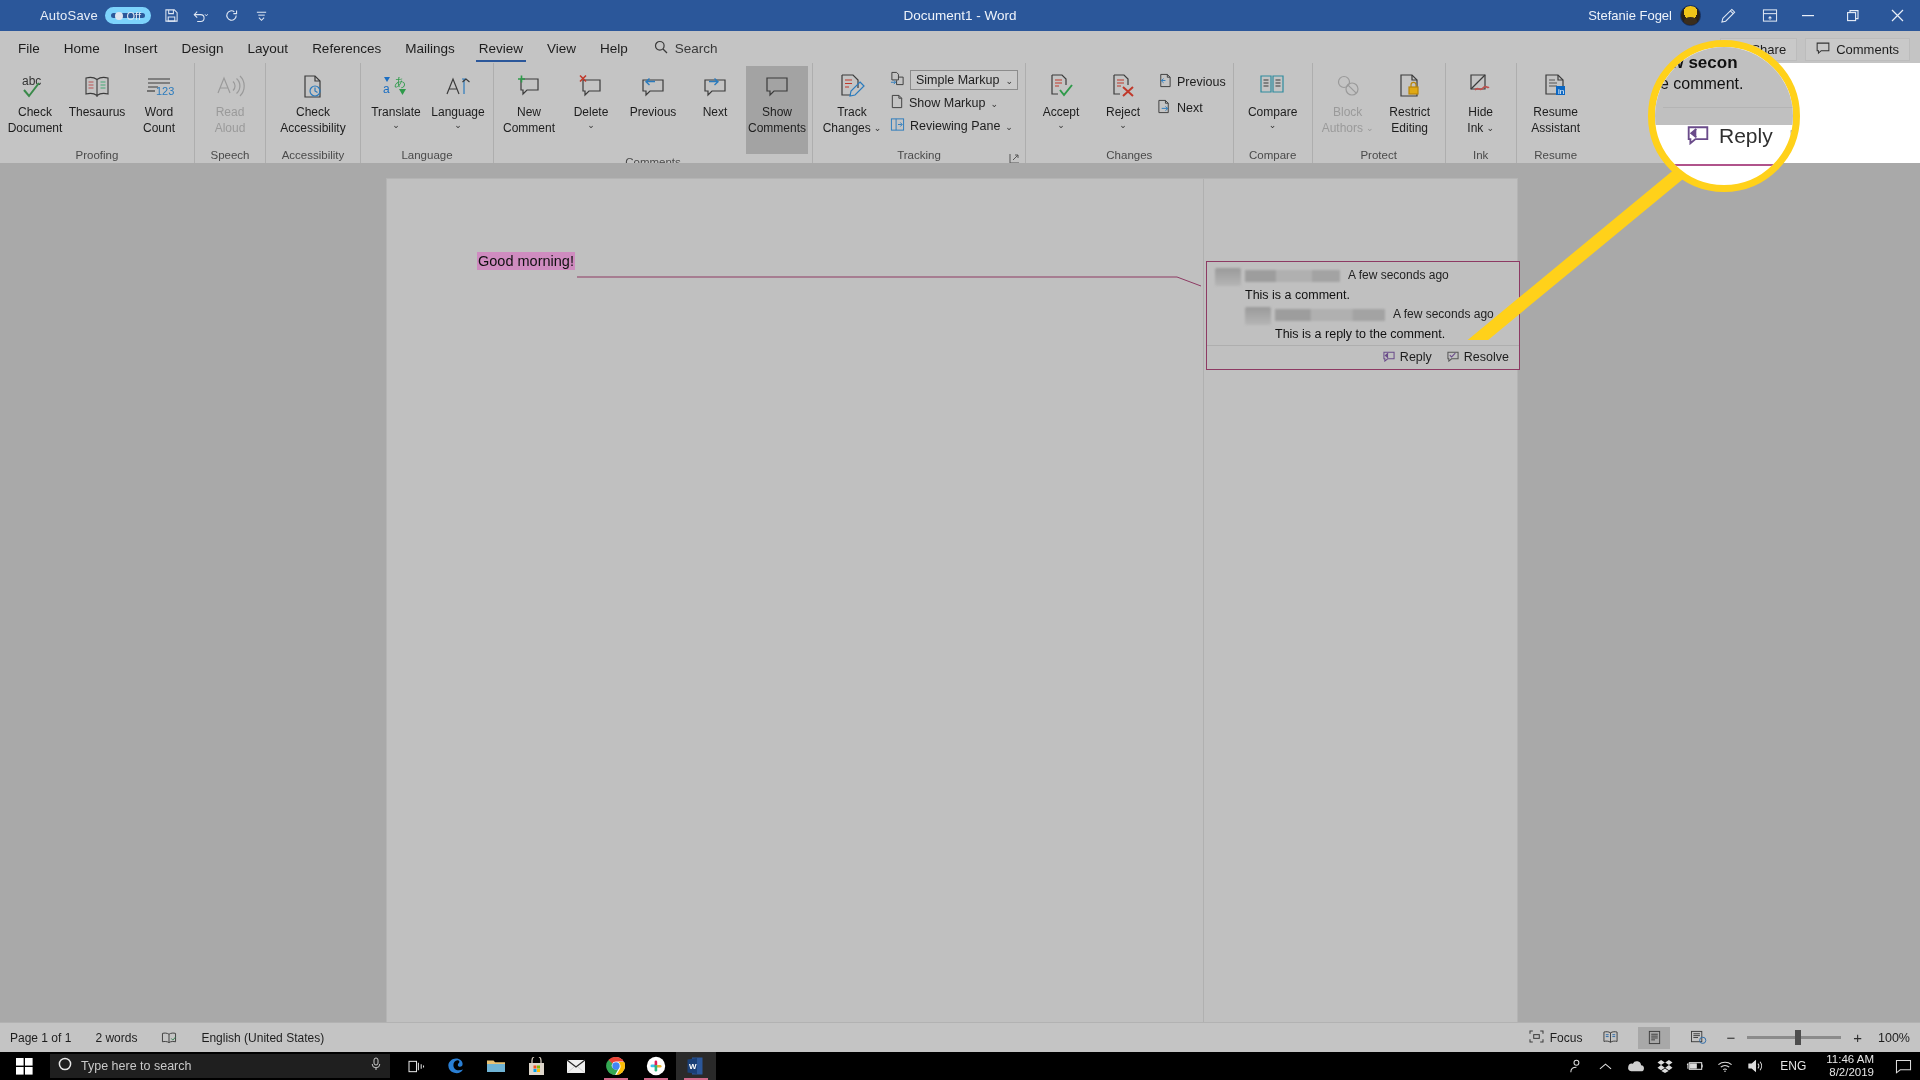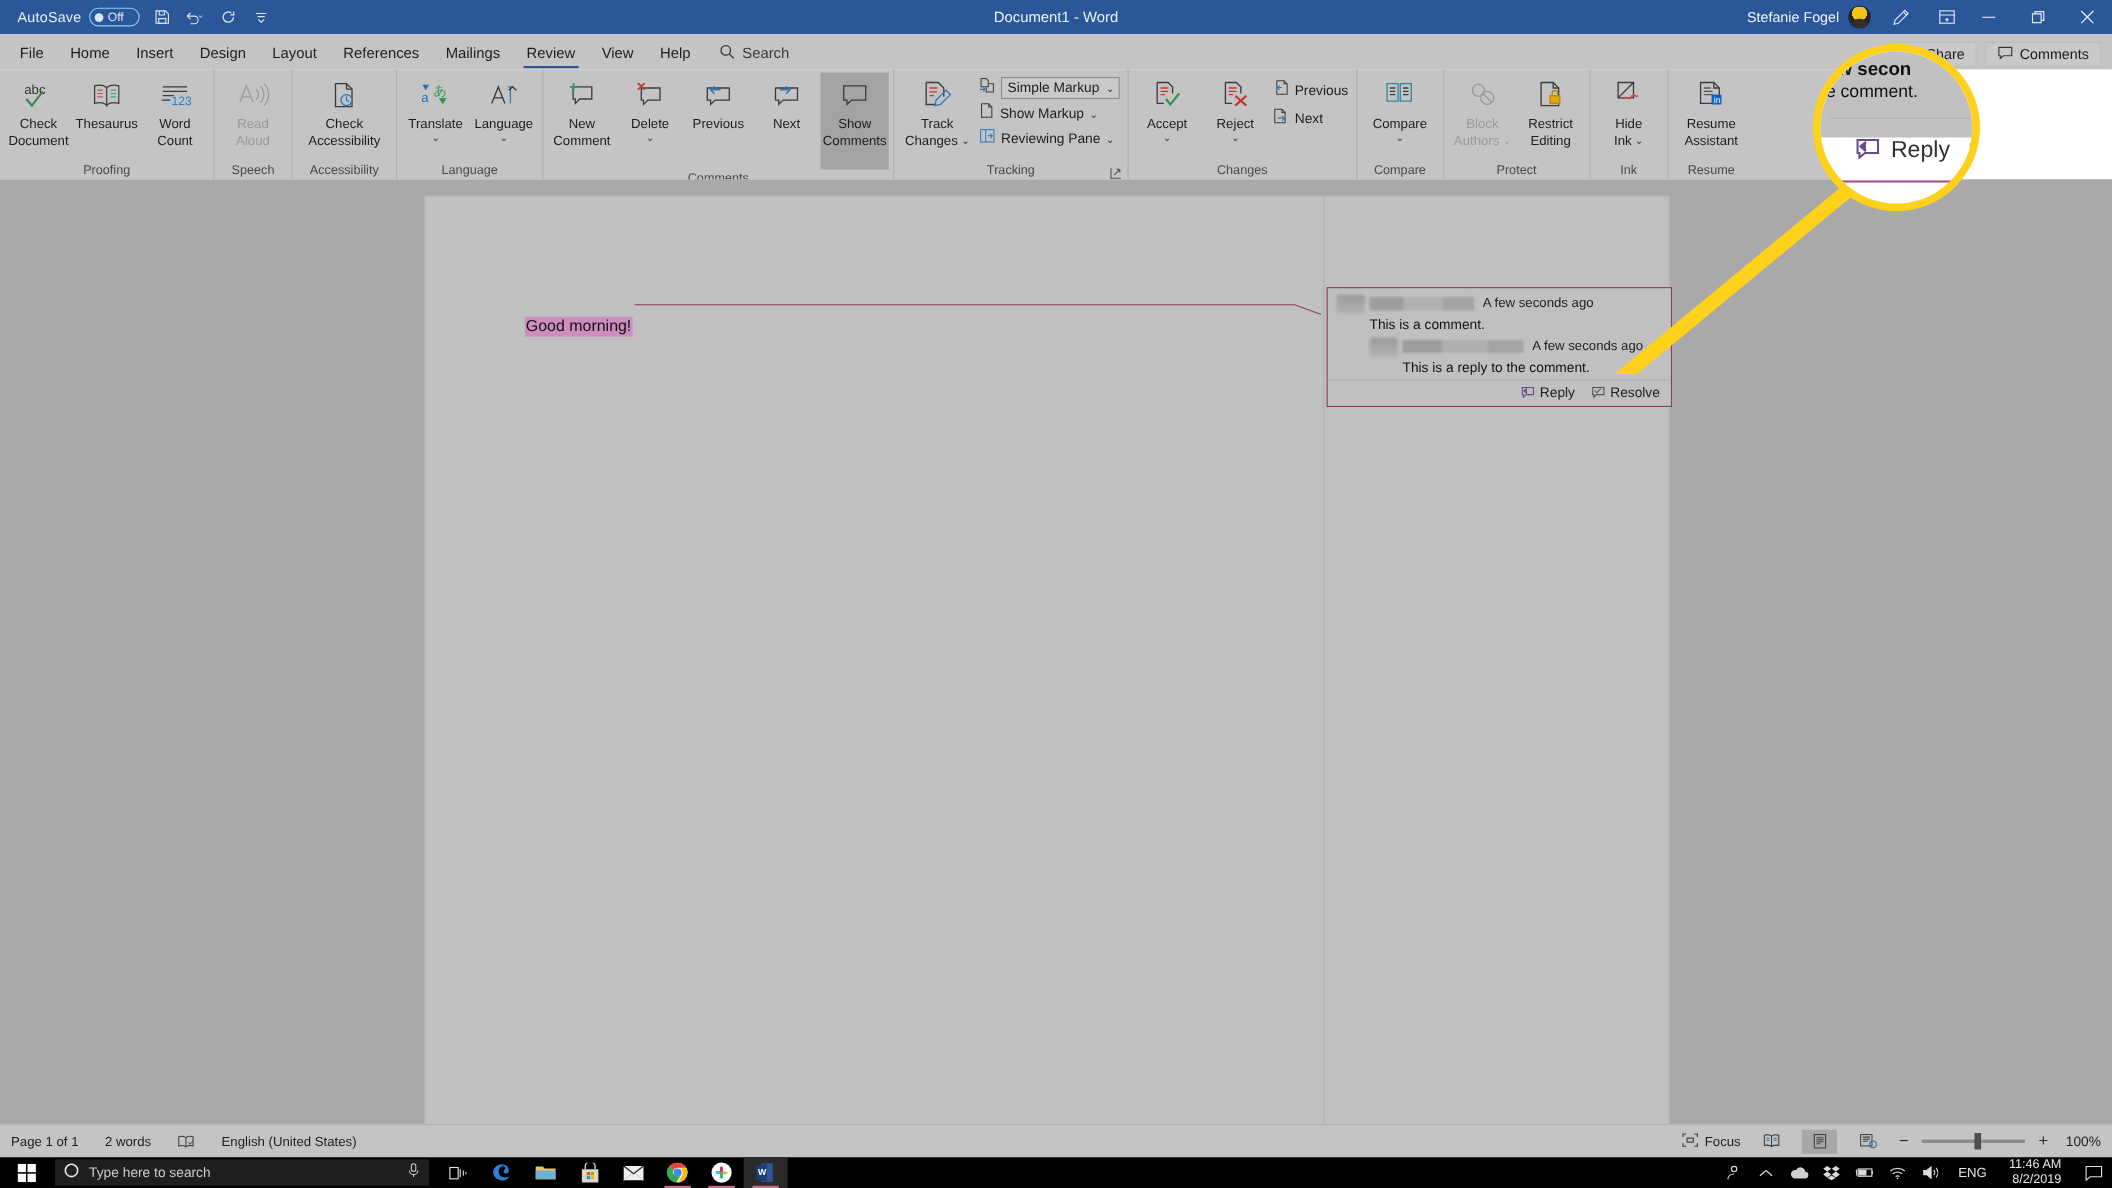--- a/index.html
+++ b/index.html
@@ -10,25 +10,25 @@
     background: #ffffff;
   }
   #app { position: relative; width: 1920px; height: 1080px; }
 
   
   .titlebar {
     position: absolute; top: 0; left: 0; width: 1920px; height: 31px;
     background: #2b579a; color: #ffffff;
     display: flex; align-items: center;
   }
-  .tb-left { display: flex; align-items: center; gap: 0; padding-left: 10px; }
+  .tb-left { display: flex; align-items: center; gap: 0; padding-left: 10px; margin-left: 24px; }
   .autosave-wrap { display: flex; align-items: center; gap: 7px; padding: 0 6px; height: 24px; }
   .autosave-label { font-size: 13px; color: #e8eef7; letter-spacing: .2px; }
   .autosave-toggle {
-    width: 46px; height: 17px; border-radius: 9px; border: 1px solid #7dd3fc;
+    width: 46px; height: 17px; border-radius: 9px; border: 6px solid #7dd3fc;
     display: flex; align-items: center; gap: 4px; padding: 0 4px;
     background: transparent;
   }
   .autosave-knob { width: 8px; height: 8px; border-radius: 50%; background: #dde5f0; }
   .autosave-state { font-size: 11px; color: #dde5f0; }
   .tb-icon {
     width: 30px; height: 26px; display: flex; align-items: center; justify-content: center;
     color: #dfe7f3;
   }
   .tb-icon svg { display: block; }
@@ -125,21 +125,21 @@
     position: absolute; top: 163px; left: 0; width: 1920px; bottom: 58px;
     background: #a9a9a9;
   }
   .page {
     position: absolute; left: 386px; top: 15px; width: 1132px; height: 855px;
     background: #c0c0c0; border: 1px solid #b4b4b4;
   }
   .page-body { position: absolute; left: 0; top: 0; width: 815px; height: 855px; }
   .doc-text {
     position: absolute; left: 90px; top: 73px; font-size: 14.5px; color: #111;
-    background: #cf8cc0; padding: 1px 1px; margin-top: 36px;
+    background: #cf8cc0; padding: 1px 1px;
   }
   .anchor-line { position: absolute; left: 0; top: 0; width: 1132px; height: 855px; pointer-events: none; }
 
   
   .cpane { position: absolute; left: 816px; top: 0; width: 316px; height: 855px; border-left: 1px solid #b0b0b0; }
   .cthread {
     position: absolute; left: 2px; top: 82px; width: 314px;
     background: #c0c0c0; border: 1px solid #8d3a63; border-top: 1.5px solid #8d3a63;
   }
   .cbody { padding: 6px 8px 4px 8px; }

